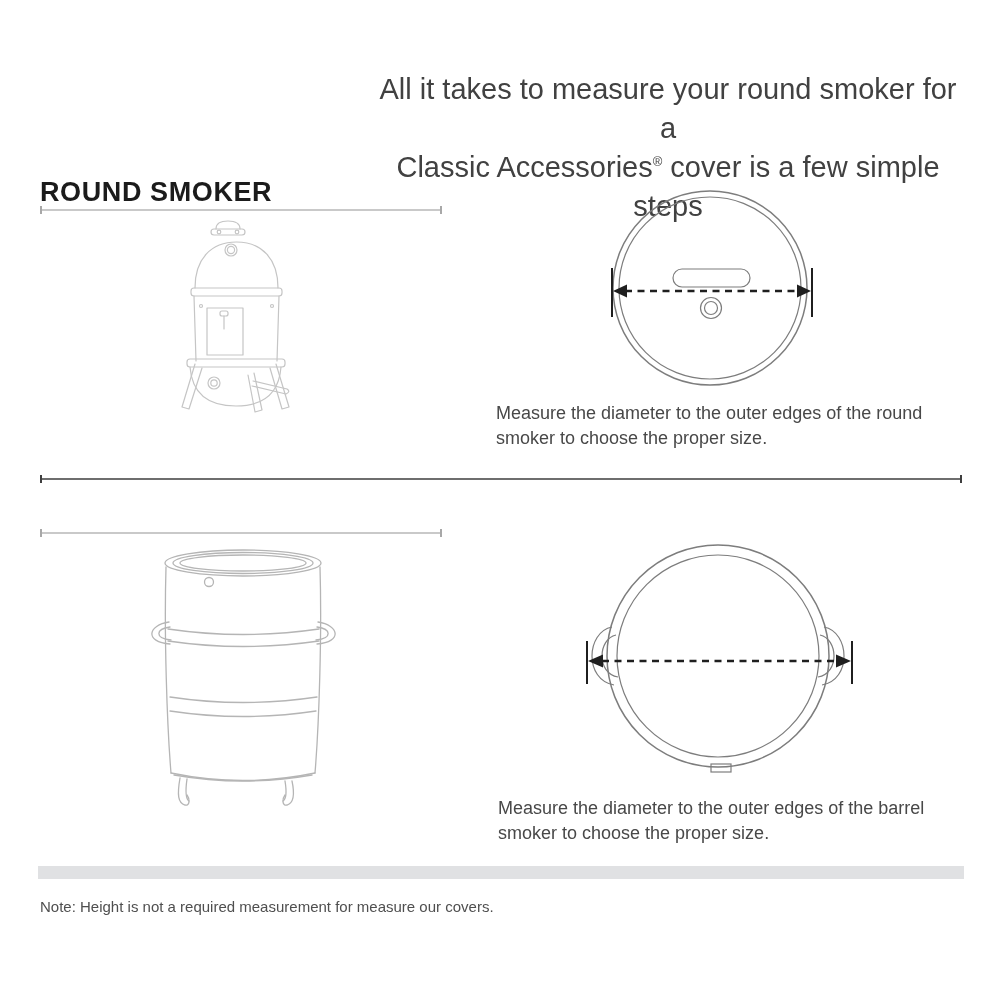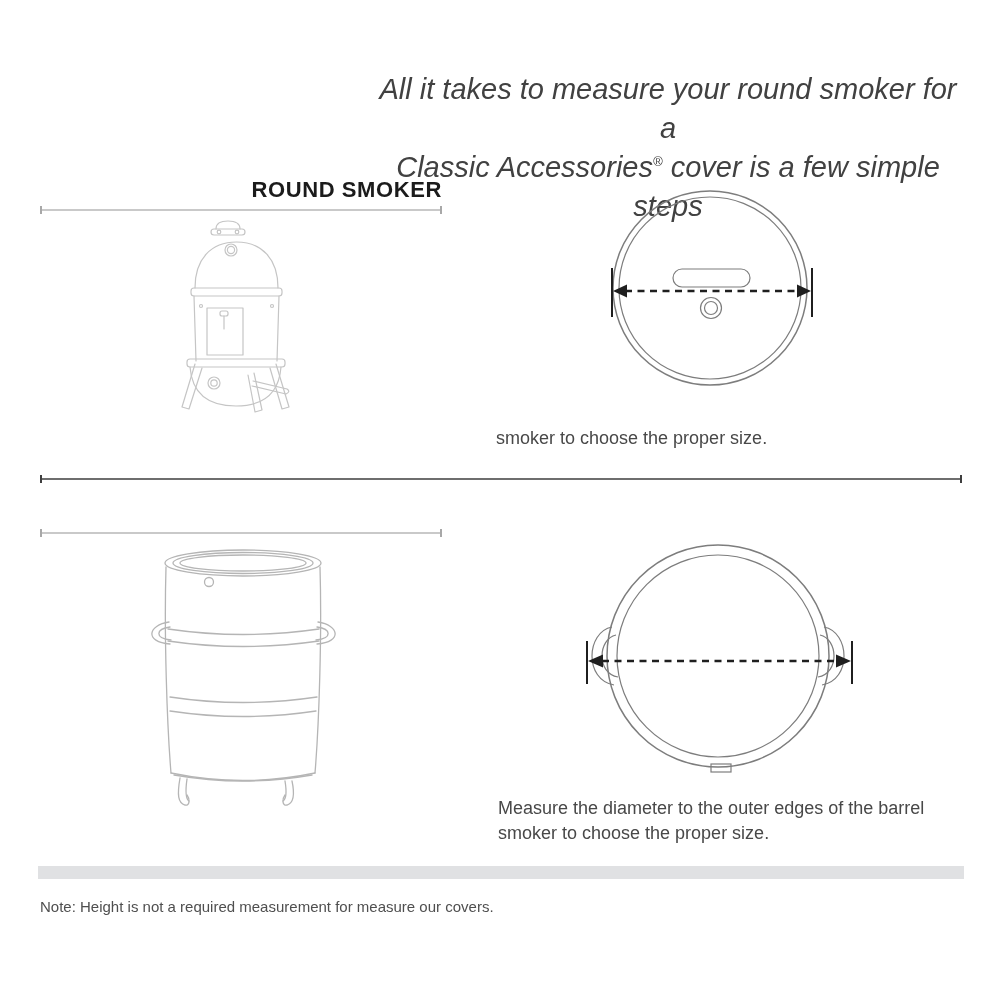--- a/index.html
+++ b/index.html
@@ -10,26 +10,26 @@
     --topview-stroke:#7d7d7d; --measure-line:#1f1f1f;
   }
   html,body{margin:0;padding:0;background:var(--background);}
   .canvas{
     position:relative;width:1000px;height:1000px;background:var(--background);
     font-family:"Liberation Sans", sans-serif;overflow:hidden;
   }
   .abs{position:absolute;}
   .heading{
     left:370px;top:70px;width:596px;text-align:center;
-    font-size:29px;line-height:39px;color:var(--heading-text);font-weight:400;font-style:italic;
+    font-size:29px;line-height:39px;color:var(--heading-text);font-weight:400;
   }
   .heading sup{font-size:13px;line-height:0;}
   .sec-title{
-    width:402px;left:40px;text-align:right;margin:0;
-    font-size:22px;font-weight:700;letter-spacing:.6px;color:var(--title-text);
+    width:402px;left:40px;text-align:left;margin:0;
+    font-size:27px;font-weight:700;letter-spacing:.6px;color:var(--title-text);
   }
   .rule{
     left:40px;width:402px;height:2px;background:var(--light-rule);
   }
   .rule::before,.rule::after{
     content:"";position:absolute;top:-3px;width:2px;height:8px;background:var(--light-rule-tick);
   }
   .rule::before{left:0;} .rule::after{right:0;}
   .divider{
     left:40px;top:478px;width:922px;height:2px;background:var(--dark-rule);
@@ -100,21 +100,21 @@
     <circle class="outline-thin" cx="126" cy="126" r="10.5"></circle>
     <circle class="outline-thin" cx="126" cy="126" r="6.5"></circle>
     <line class="measure" x1="27" y1="86" x2="27" y2="135"></line>
     <line class="measure" x1="227" y1="86" x2="227" y2="135"></line>
     <line class="measure-dash" x1="40" y1="109" x2="212" y2="109"></line>
     <polygon class="measure-fill" points="28,109 42,102.5 42,115.5"></polygon>
     <polygon class="measure-fill" points="226,109 212,102.5 212,115.5"></polygon>
   </svg>
 
   <p class="abs caption" style="left:496px;top:401px">
-    <br>
+    <span>Measure the diameter to the outer edges of the round</span><br>
     <span>smoker to choose the proper size.</span>
   </p>
 
   <div class="abs divider"></div>
 
   <div class="abs rule" style="top:532px"></div>
 
   <svg class="abs" style="left:140px;top:545px" width="240" height="270" viewBox="0 0 240 270" aria-hidden="true">
     <g class="bsketch">
       <ellipse cx="103" cy="18" rx="78" ry="13"></ellipse>

